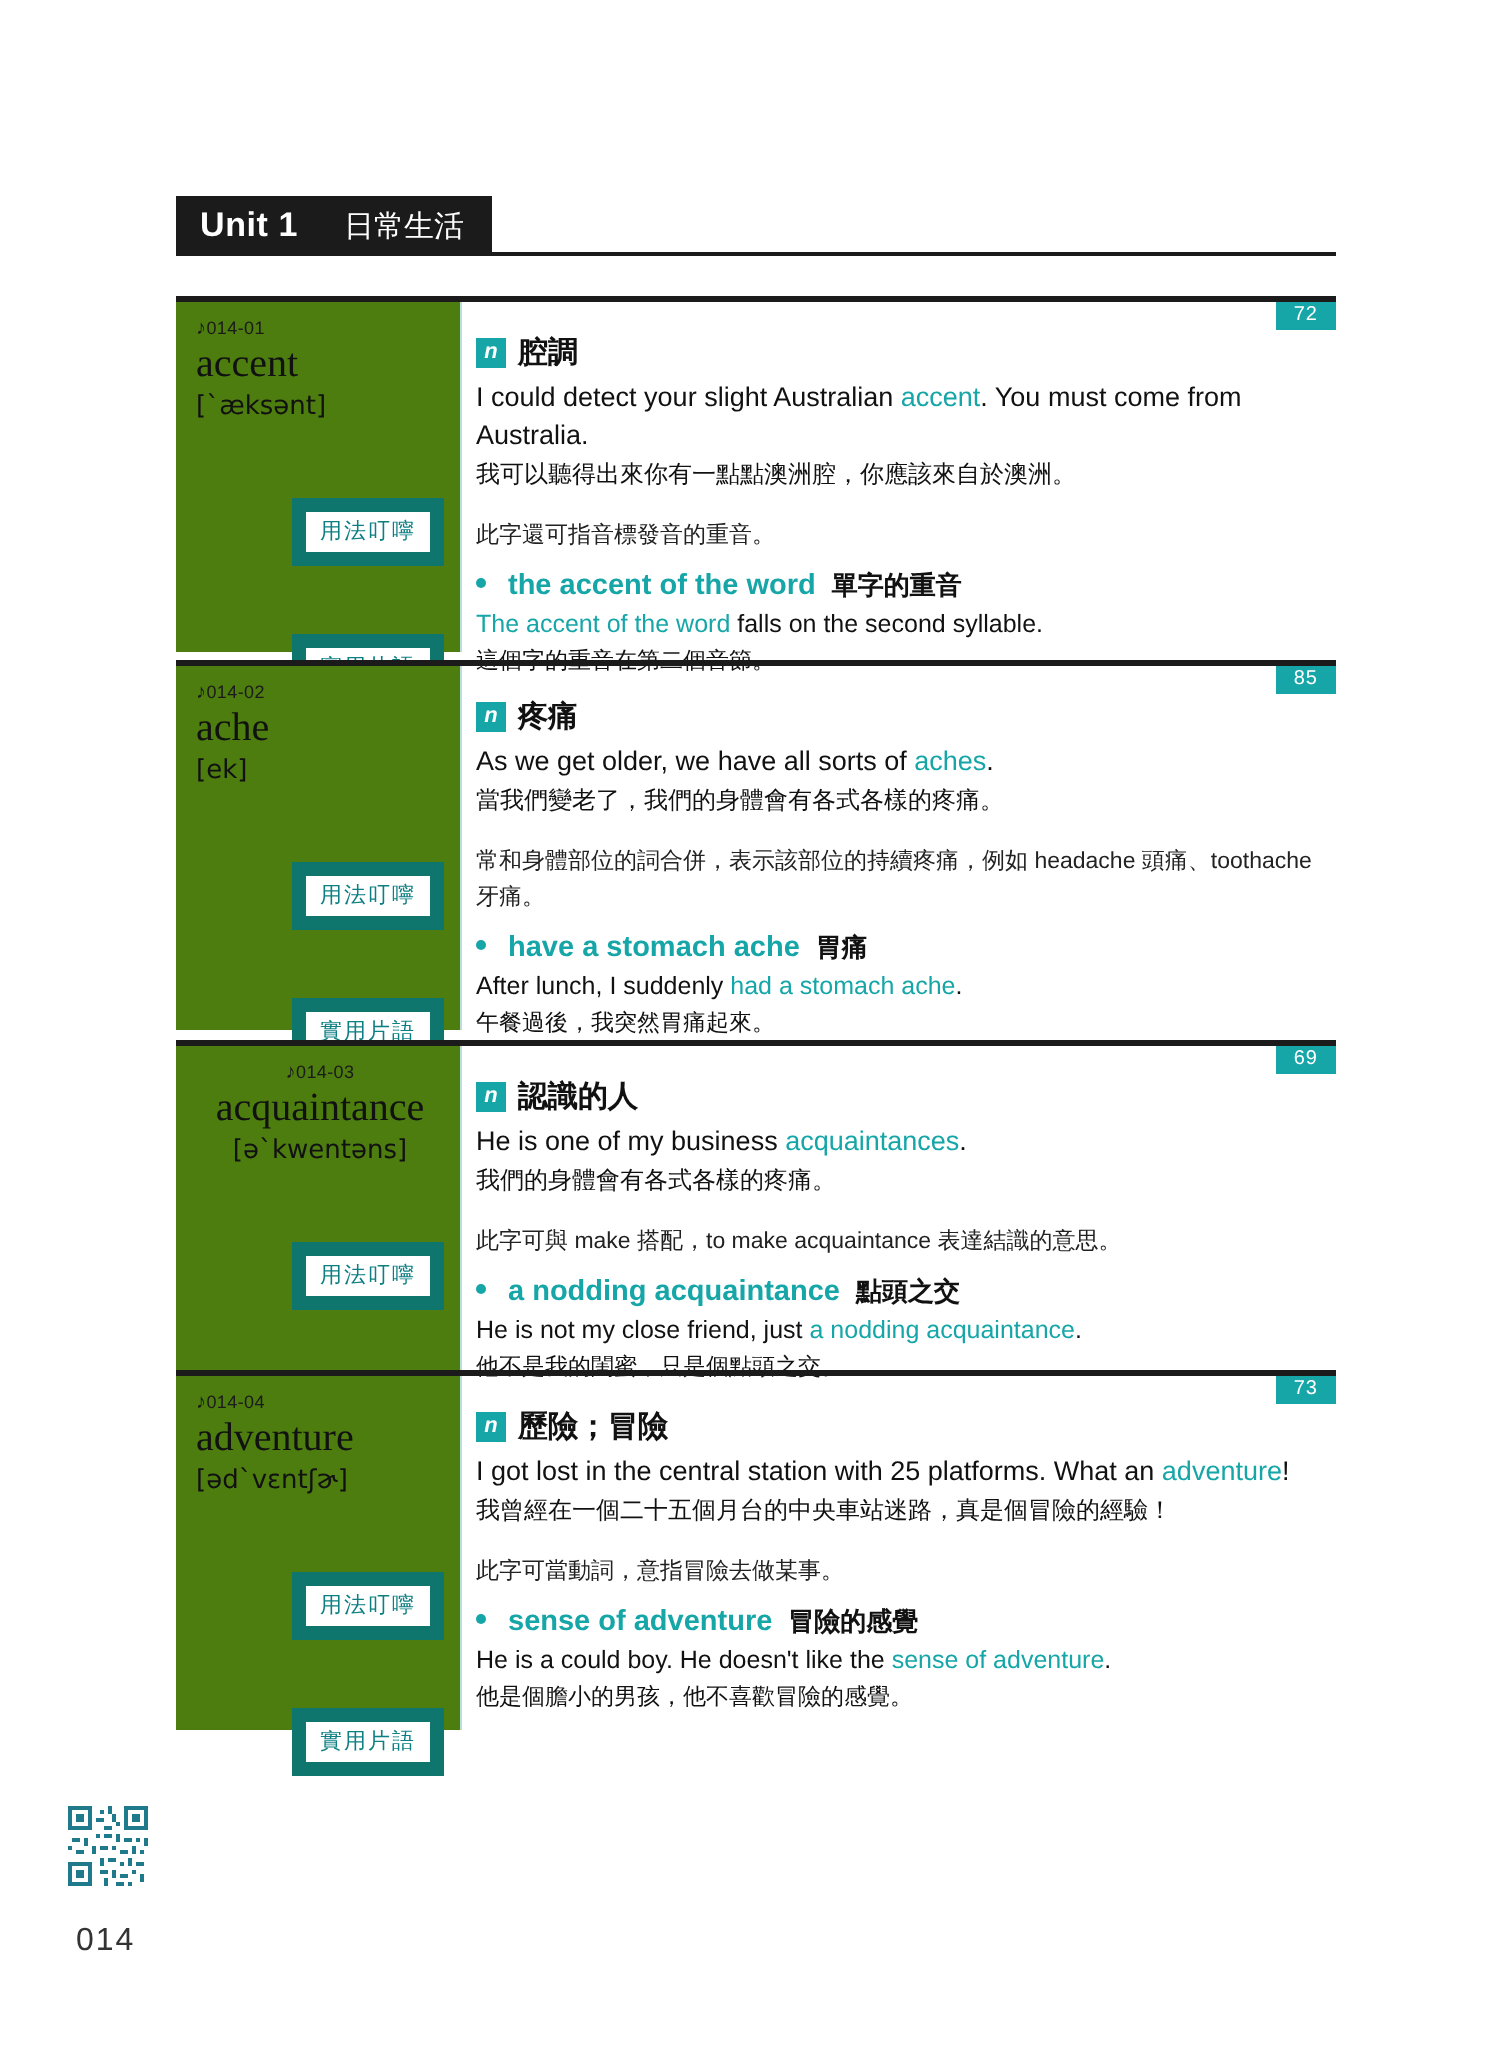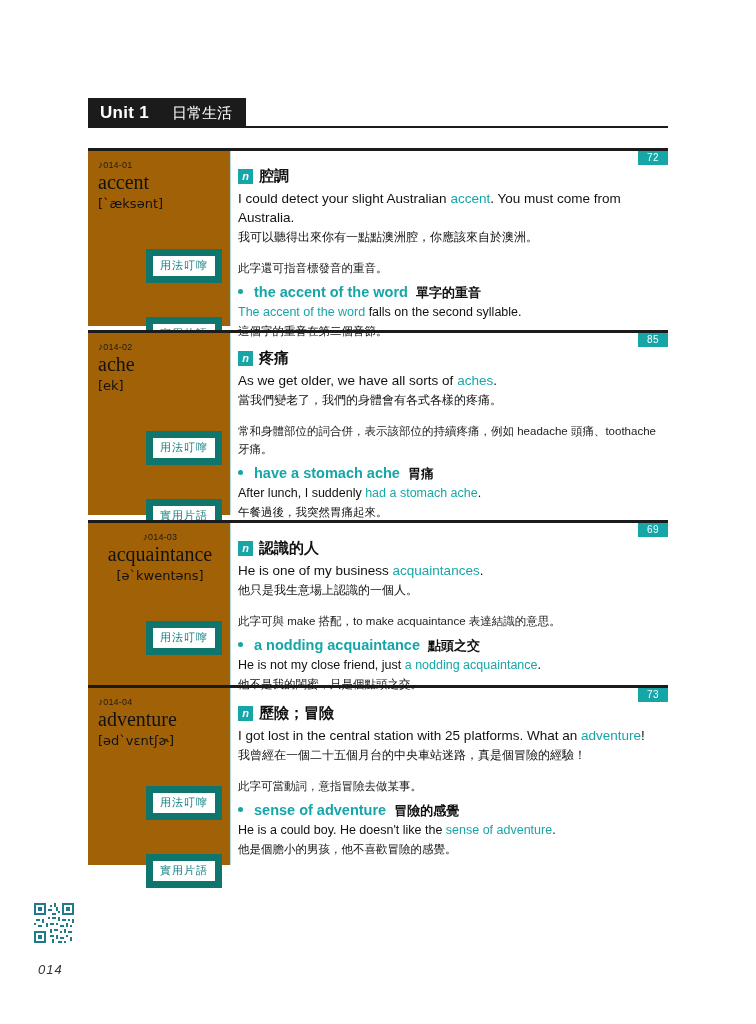--- a/index.html
+++ b/index.html
@@ -59,21 +59,21 @@
     left: 0; top: 0;
     width: 580px; height: 3px;
     background: #1b1b1b;
   }
 
   
   .wordcol {
     position: absolute;
     left: 0; top: 3px;
     width: 142px;
-    background: #a16207;
+    background: #4d7c0f;
     min-height: 170px;
     padding: 8px 8px 10px 10px;
   }
   .track {
     font-size: 9px;
     color: #1b1b1b;
     letter-spacing: 0.2px;
     margin-bottom: 1px;
   }
   .track .note { font-size: 10px; }
@@ -212,24 +212,23 @@
   
   .qr {
     position: absolute;
     left: 34px; top: 903px;
     width: 40px; height: 40px;
   }
   .qr svg { display: block; }
   .pagenum {
     position: absolute;
     left: 38px; top: 962px;
-    font-size: 13px;
+    font-size: 16px;
     color: #333;
     letter-spacing: 1px;
-    font-style: italic;
   }
 </style>
 </head>
 <body>
 
 <div class="page">
 
   <div class="unit-header">
     <div class="unit-badge">Unit 1</div>
     <div class="unit-divider-bar"></div>
@@ -317,21 +316,21 @@
         <span class="tag">實用片語</span>
       </div>
     </div>
     <div class="coldivider" style="height:167px;"></div>
     <div class="bodycol">
       <div class="pos-line">
         <span class="pos-box">n</span>
         <span class="cn-def">認識的人</span>
       </div>
       <div class="en-sentence"><span>He is one of my business </span><span class="hl">acquaintances</span><span>.</span></div>
-      <div class="cn-sentence">他只是我生意場上認識的一個人。</div>
+      <div class="cn-sentence">我們的身體會有各式各樣的疼痛。</div>
       <div class="note-line">此字可與 make 搭配，to make acquaintance 表達結識的意思。</div>
       <div class="phrase-head">
         <span class="bullet"></span>
         <span class="phrase-en">a nodding acquaintance</span>
         <span class="phrase-cn">點頭之交</span>
       </div>
       <div class="phrase-sentence"><span>He is not my close friend, just </span><span class="hl">a nodding acquaintance</span><span>.</span></div>
       <div class="phrase-cn-sentence">他不是我的閨蜜，只是個點頭之交。</div>
     </div>
   </div>

